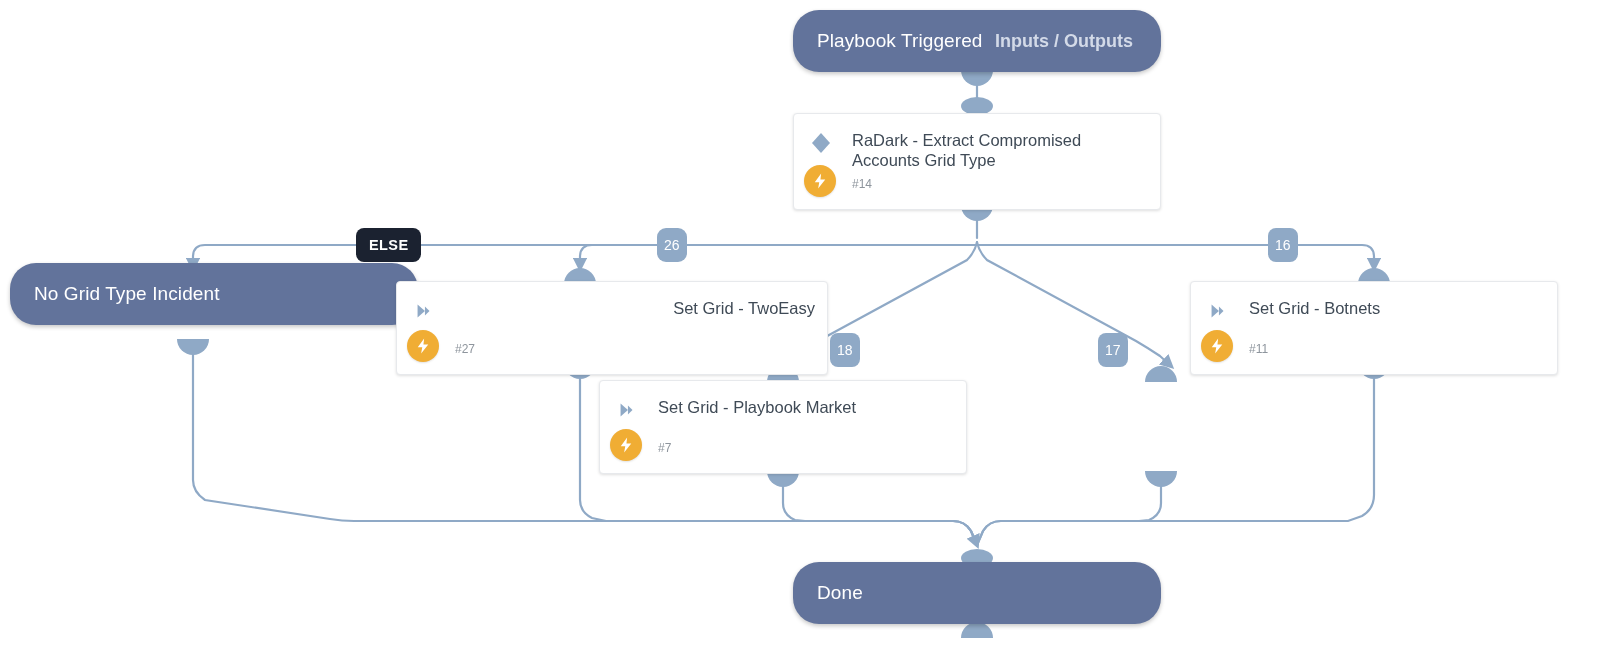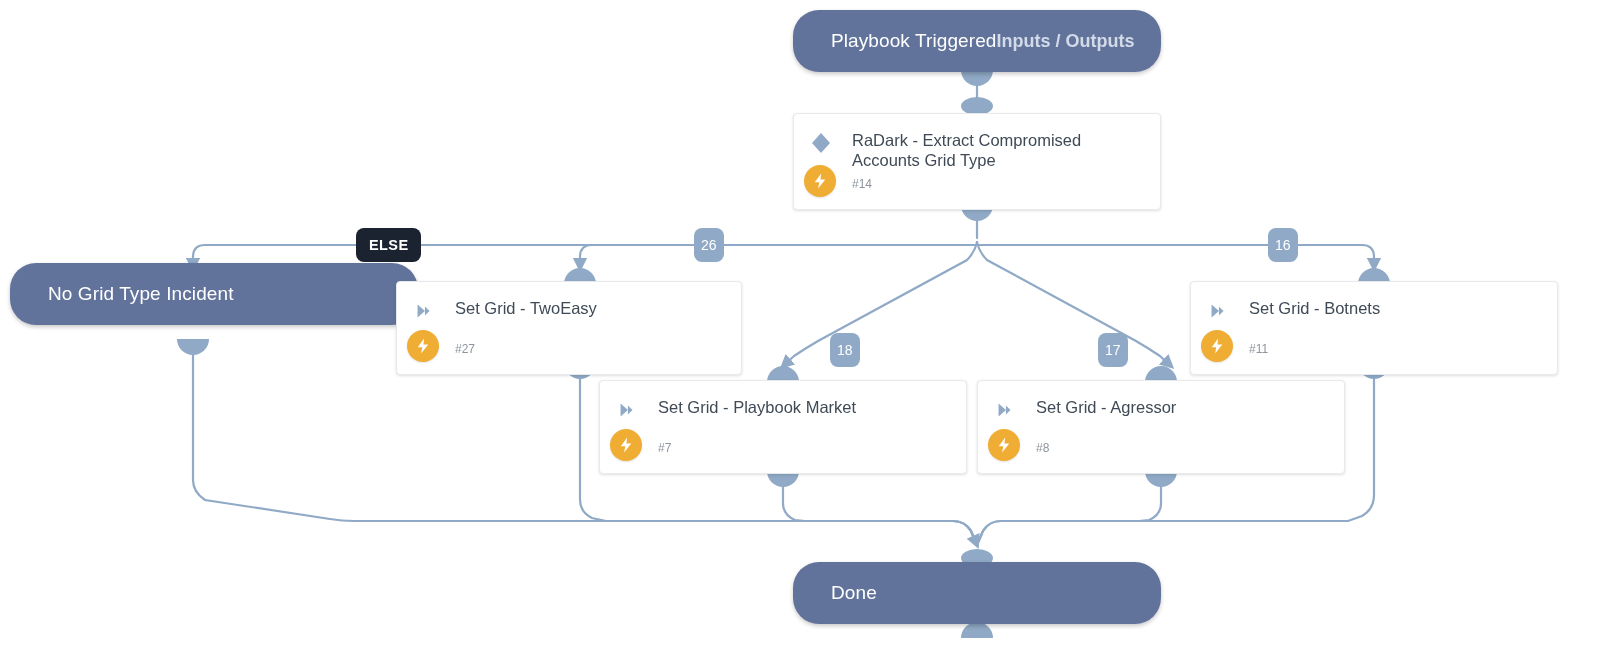--- a/index.html
+++ b/index.html
@@ -16,21 +16,21 @@
     position:absolute;
     background:#62739b;
     border-radius:26px;
     box-shadow:0 2px 4px rgba(0,0,0,.22);
     display:flex;align-items:center;
     color:#ffffff;
     box-sizing:border-box;
   }
   .pill .pill-title{
     font-size:19px;font-weight:400;letter-spacing:.1px;
-    padding-left:31px;white-space:nowrap;margin-left:7px;
+    padding-left:24px;white-space:nowrap;
   }
   .pill .pill-sub{
     margin-left:auto;padding-right:28px;
     font-size:18px;color:#d3dae8;font-weight:700;white-space:nowrap;
   }
 
   
   .card{
     position:absolute;
     background:#ffffff;
@@ -178,30 +178,30 @@
       <span class="card-bolt">
         <svg width="18" height="18" viewBox="0 0 24 24" aria-hidden="true">
           <path d="M13.5 2 L5 13.5 H11 L9.5 22 L19 10 H12.6 Z" fill="#ffffff"></path>
         </svg>
       </span>
       <span class="card-id">#14</span>
     </div>
   </div>
 
   <div class="else-badge" style="left:356px;top:228px;">ELSE</div>
-  <div class="badge" style="left:694px;top:228px;">26</div>
+  <div class="badge" style="left:657px;top:228px;border-radius:9px;">26</div>
   <div class="badge" style="left:830px;top:333px;">18</div>
   <div class="badge" style="left:1098px;top:333px;">17</div>
   <div class="badge" style="left:1268px;top:228px;">16</div>
 
   <div class="pill" style="left:10px;top:263px;width:408px;height:62px;">
     <span class="pill-title">No Grid Type Incident</span>
   </div>
 
-  <div class="card" style="left:396px;top:281px;width:346px;height:94px;">
+  <div class="card" style="left:396px;top:281px;width:432px;height:94px;text-align:right;">
     <div class="card-row">
       <span class="card-icon">
         <svg width="22" height="22" viewBox="0 0 24 24" aria-hidden="true">
           <path d="M5 5 L13 12 L5 19 Z" fill="#8fa9c6"></path>
           <path d="M13 7 L18 12 L13 17 Z" fill="#8fa9c6"></path>
         </svg>
       </span>
       <div class="card-title">Set Grid - TwoEasy</div>
       <span class="card-bolt">
         <svg width="18" height="18" viewBox="0 0 24 24" aria-hidden="true">
@@ -223,46 +223,29 @@
       <div class="card-title">Set Grid - Playbook Market</div>
       <span class="card-bolt">
         <svg width="18" height="18" viewBox="0 0 24 24" aria-hidden="true">
           <path d="M13.5 2 L5 13.5 H11 L9.5 22 L19 10 H12.6 Z" fill="#ffffff"></path>
         </svg>
       </span>
       <span class="card-id">#7</span>
     </div>
   </div>
 
-  <div class="card" style="left:977px;top:380px;width:368px;height:94px;">
+
+  <div class="card" style="left:1190px;top:281px;width:368px;height:94px;">
     <div class="card-row">
       <span class="card-icon">
         <svg width="22" height="22" viewBox="0 0 24 24" aria-hidden="true">
           <path d="M5 5 L13 12 L5 19 Z" fill="#8fa9c6"></path>
           <path d="M13 7 L18 12 L13 17 Z" fill="#8fa9c6"></path>
         </svg>
       </span>
-      <div class="card-title">Set Grid - Agressor</div>
-      <span class="card-bolt">
-        <svg width="18" height="18" viewBox="0 0 24 24" aria-hidden="true">
-          <path d="M13.5 2 L5 13.5 H11 L9.5 22 L19 10 H12.6 Z" fill="#ffffff"></path>
-        </svg>
-      </span>
-      <span class="card-id">#8</span>
-    </div>
-  </div>
-
-  <div class="card" style="left:1190px;top:281px;width:368px;height:94px;">
-    <div class="card-row">
-      <span class="card-icon">
-        <svg width="22" height="22" viewBox="0 0 24 24" aria-hidden="true">
-          <path d="M5 5 L13 12 L5 19 Z" fill="#8fa9c6"></path>
-          <path d="M13 7 L18 12 L13 17 Z" fill="#8fa9c6"></path>
-        </svg>
-      </span>
       <div class="card-title">Set Grid - Botnets</div>
       <span class="card-bolt">
         <svg width="18" height="18" viewBox="0 0 24 24" aria-hidden="true">
           <path d="M13.5 2 L5 13.5 H11 L9.5 22 L19 10 H12.6 Z" fill="#ffffff"></path>
         </svg>
       </span>
       <span class="card-id">#11</span>
     </div>
   </div>
 

